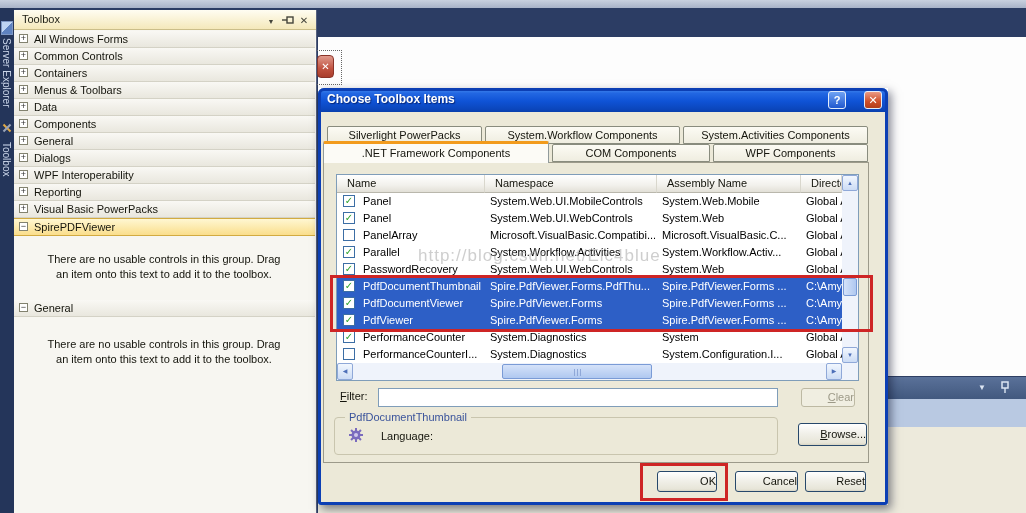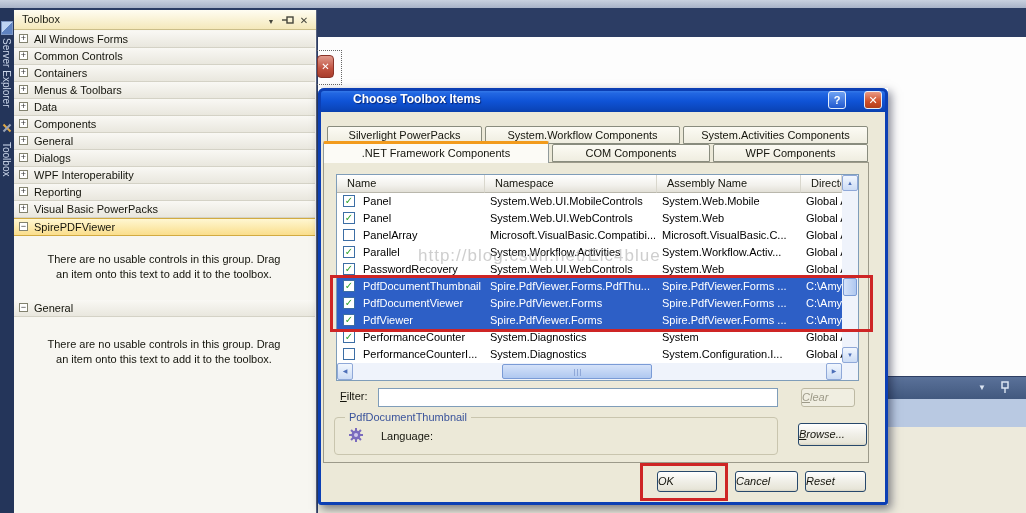--- a/index.html
+++ b/index.html
@@ -51,21 +51,21 @@
   .tb-group .gl{position:absolute;left:20px;top:0;color:#14140C;}
   .tb-group.gen{position:absolute;left:0;right:1px;}
   .tb-hint{position:absolute;left:6px;right:8px;text-align:center;line-height:15px;color:#14140C;padding:0 22px;}
   
   .dlg{position:absolute;left:318px;top:88px;width:570px;height:417px;
     box-shadow:3px 4px 9px rgba(5,10,35,.5);}
   .dlg-titlebar{position:absolute;left:0;top:0;width:570px;height:24px;border-radius:6px 6px 0 0;
     background:linear-gradient(180deg,#4C90F2 0%,#2267E2 22%,#0F53D6 55%,#0B46BC 88%,#0940AC 100%);
     box-shadow:inset 0 1px 0 #86B4F8;}
   .dlg-title{position:absolute;left:9px;top:4px;color:#fff;font-size:12px;font-weight:bold;
-    text-shadow:1px 1px 1px rgba(0,10,60,.6);margin-left:26px;}
+    text-shadow:1px 1px 1px rgba(0,10,60,.6);}
   .cap-btn{position:absolute;top:3px;width:18px;height:18px;border-radius:3px;border:1px solid #E4EDFB;
     box-sizing:border-box;text-align:center;color:#fff;font-weight:bold;font-size:11px;line-height:16px;}
   .help-btn{right:42px;background:linear-gradient(180deg,#6FA3F4,#2158CE);}
   .close-btn{right:6px;background:linear-gradient(180deg,#EA9B85,#CE4E28 60%,#B23F1C);}
   .dlg-body{position:absolute;left:0;top:24px;width:570px;height:393px;background:#ECE9D8;}
   .dlg-border{position:absolute;left:0;top:0;width:570px;height:417px;border:3px solid #0C3FB4;
     border-radius:6px 6px 3px 3px;box-sizing:border-box;pointer-events:none;z-index:40;}
   
   .page-border{position:absolute;left:5px;top:74px;width:546px;height:301px;border:1px solid #9C9A8A;box-sizing:border-box;z-index:1;}
   .tab{position:absolute;height:18px;line-height:17px;text-align:center;box-sizing:border-box;
@@ -110,22 +110,22 @@
   
   .anno{position:absolute;border:3px solid #CE2525;box-sizing:border-box;z-index:30;pointer-events:none;}
   .anno-rows{left:12px;top:187px;width:543px;height:57px;}
   .anno-ok{left:322px;top:375px;width:88px;height:38px;}
   .watermark{position:absolute;left:100px;top:158px;font-size:17px;letter-spacing:1px;
     color:rgba(165,165,165,.55);z-index:6;pointer-events:none;white-space:nowrap;}
   
   .filter-label{position:absolute;left:22px;top:302px;color:#14140C;z-index:5;}
   .filter-input{position:absolute;left:60px;top:300px;width:400px;height:19px;border:1px solid #7F9DB9;
     background:#fff;box-sizing:border-box;z-index:5;font-family:inherit;font-size:11px;padding:0 3px;}
-  .btn{position:absolute;box-sizing:border-box;border:1px solid #27486B;border-radius:3px;text-align:left;
-    background:linear-gradient(180deg,#FFFFFF,#F1F0E9 45%,#E7E5D8 90%,#D8D5C4);color:#14140C;font-size:11px;z-index:5;font-style:italic;}
+  .btn{position:absolute;box-sizing:border-box;border:1px solid #27486B;border-radius:3px;text-align:right;
+    background:linear-gradient(180deg,#FFFFFF,#F1F0E9 45%,#E7E5D8 90%,#D8D5C4);color:#14140C;font-size:11px;z-index:5;}
   .btn-clear{left:483px;top:300px;width:54px;height:19px;line-height:17px;
     border-color:#BDB9A3;background:#F0EEE1;color:#9D9A88;}
   .btn-browse{left:480px;top:335px;width:69px;height:23px;line-height:21px;}
   .btn-ok{left:339px;top:383px;width:60px;height:21px;line-height:19px;}
   .btn-cancel{left:417px;top:383px;width:63px;height:21px;line-height:19px;}
   .btn-reset{left:487px;top:383px;width:61px;height:21px;line-height:19px;}
   .gbox{position:absolute;left:16px;top:329px;width:444px;height:38px;border:1px solid #C9C5AE;
     border-radius:4px;box-sizing:border-box;z-index:5;}
   .gbox-legend{position:absolute;left:10px;top:-7px;background:#ECE9D8;padding:0 4px;color:#3A539B;}
   .gbox-gear{position:absolute;left:14px;top:10px;width:14px;height:14px;}

